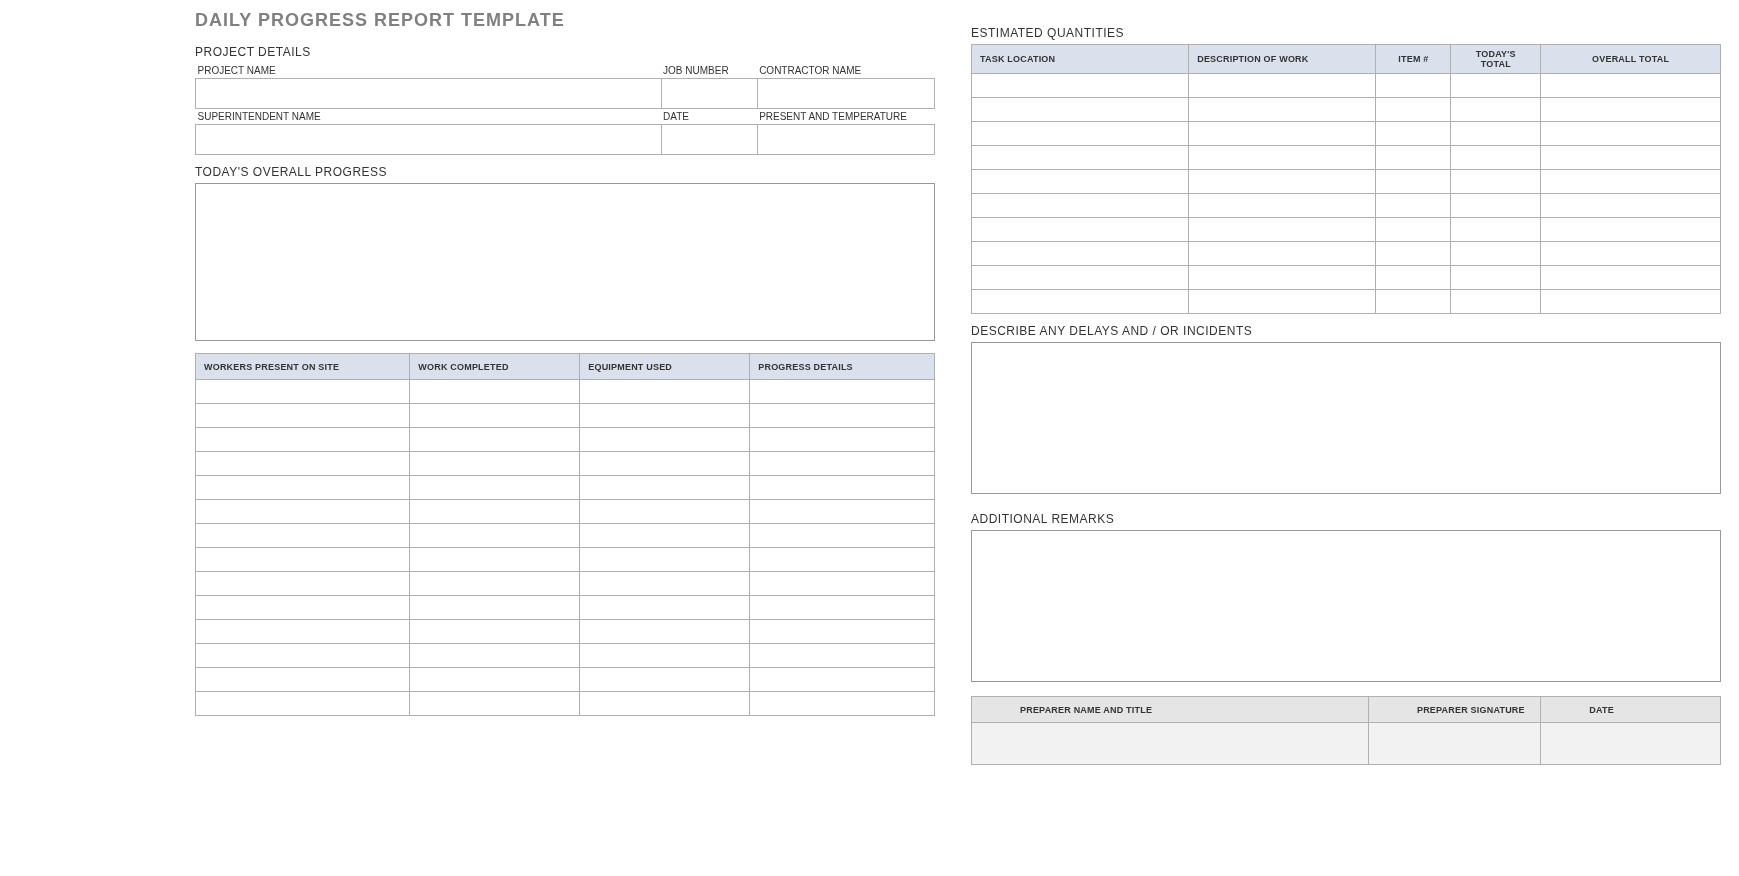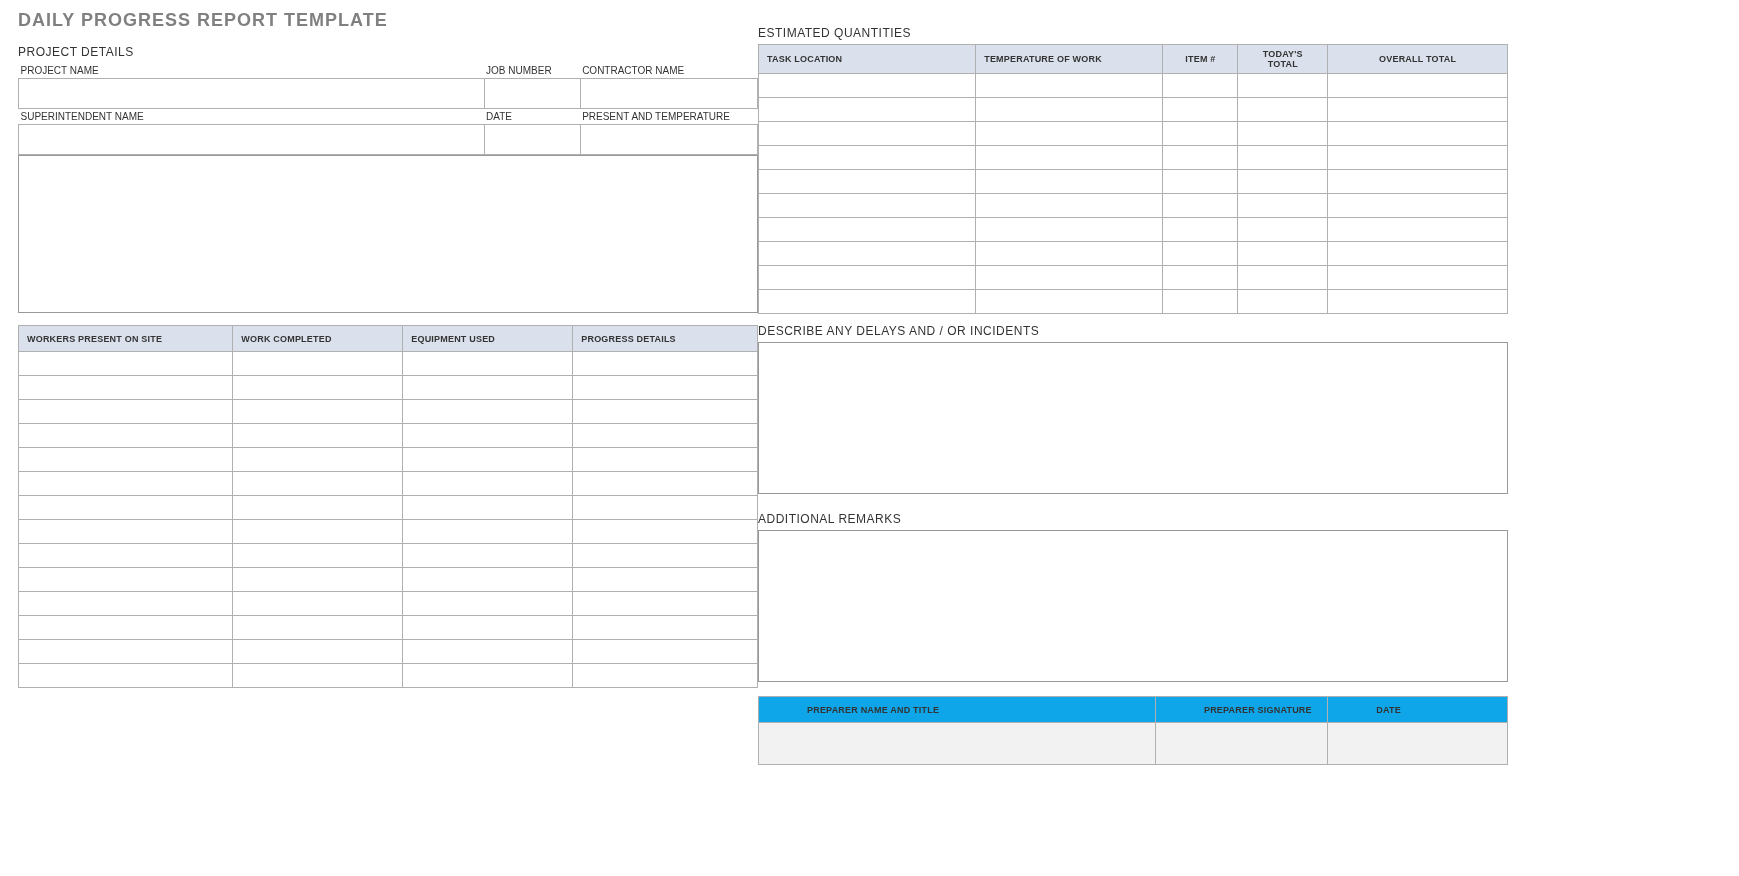--- a/index.html
+++ b/index.html
@@ -5,20 +5,22 @@
   * { box-sizing: border-box; margin: 0; padding: 0; }
   body {
     font-family: "Century Gothic", "Avant Garde", Arial, sans-serif;
     background: #fff;
     padding: 10px 18px;
     font-size: 11px;
     color: #333;
   }
   .page {
     display: flex;
+    gap: 36px;
+    justify-content: flex-end;
   }
   .col-left { flex: 0 0 740px; }
   .col-right { flex: 0 0 750px; }
   h1.title {
     font-size: 18px;
     font-weight: bold;
     color: #808080;
     letter-spacing: 1px;
     margin-bottom: 14px;
   }
@@ -72,21 +74,21 @@
   .bigbox {
     border: 1px solid #999;
     width: 100%;
     height: 158px;
     background: #fff;
   }
   .bigbox.tall { height: 152px; }
   
   .progress-table td { height: 24px; }
   
-  .sig-table th { background: #0ea5e9; padding-left: 48px; }
+  .sig-table th { background: #e5e5e5; padding-left: 48px; }
   .sig-table td { height: 42px; background: #f2f2f2; }
 </style>
 </head>
 <body>
 
 <div class="page">
 
   <div class="col-left">
     <h1 class="title">DAILY PROGRESS REPORT TEMPLATE</h1>
 
@@ -109,20 +111,21 @@
         <td class="lab">PRESENT AND TEMPERATURE</td>
       </tr>
       <tr>
         <td class="val"></td>
         <td class="val"></td>
         <td class="val"></td>
       </tr>
     </tbody>
       </table>
 
+    <h2 class="section">TODAY'S OVERALL PROGRESS</h2>
     <div class="bigbox"></div>
 
     <div style="height:12px"></div>
     <table class="progress-table">
       <thead>
         <tr>
           <th style="width:29%">WORKERS PRESENT ON SITE</th>
           <th style="width:23%">WORK COMPLETED</th>
           <th style="width:23%">EQUIPMENT USED</th>
           <th style="width:25%">PROGRESS DETAILS</th>
@@ -216,21 +219,21 @@
         </tbody>
     </table>
   </div>
 
   <div class="col-right">
     <h2 class="section" style="margin-top:16px">ESTIMATED QUANTITIES</h2>
     <table class="qty-table">
       <thead>
         <tr>
           <th style="width:29%">TASK LOCATION</th>
-          <th style="width:25%">TEMPERATURE OF WORK</th>
+          <th style="width:25%">DESCRIPTION OF WORK</th>
           <th style="width:10%;text-align:center">ITEM #</th>
           <th style="width:12%;text-align:center">TODAY'S TOTAL</th>
           <th style="width:24%;text-align:center">OVERALL TOTAL</th>
         </tr>
       </thead>
       <tbody id="qty-tbody">
           <tr>
             <td></td>
             <td></td>
             <td></td>

